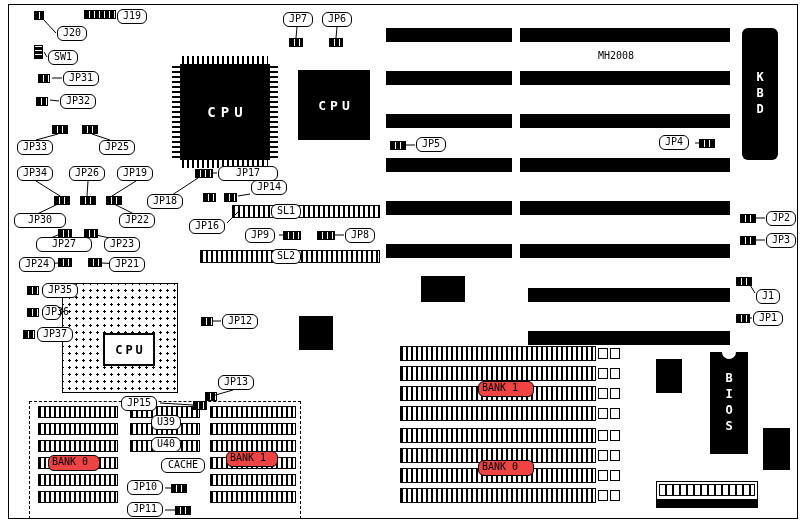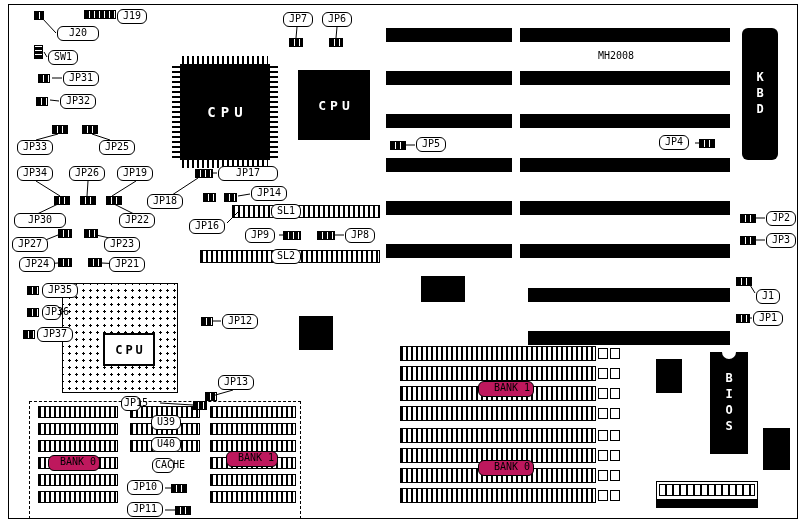--- a/index.html
+++ b/index.html
@@ -1,22 +1,22 @@
 <!DOCTYPE html>
 <html><head>
 <meta charset="utf-8">
 <style>
   html,body{margin:0;padding:0;background:#fff;}
   .board{position:relative;width:807px;height:527px;background:#fff;font-family:"DejaVu Sans Mono",monospace;}
   .board *{box-sizing:border-box;}
   .outline{position:absolute;left:8px;top:4px;width:790px;height:515px;border:1px solid #000;z-index:0;}
   .lbl{position:absolute;height:15px;line-height:13px;border:1px solid #000;border-radius:6px;background:#fff;
        text-align:center;font:10px "DejaVu Sans Mono",monospace;padding:0 2px;z-index:6;white-space:nowrap;}
-  .blbl{position:absolute;height:16px;line-height:14px;border:1px solid #000;border-radius:6px;background:#be185d;
-       text-align:right;font:10px "DejaVu Sans Mono",monospace;padding:0 3px;z-index:6;white-space:nowrap;}
+  .blbl{position:absolute;height:16px;line-height:14px;border:1px solid #000;border-radius:6px;background:#ef4444;
+       text-align:left;font:10px "DejaVu Sans Mono",monospace;padding:0 3px;z-index:6;white-space:nowrap;}
   .txt{position:absolute;font:10px "DejaVu Sans Mono",monospace;z-index:5;}
   .jmp{position:absolute;height:9px;border:1px solid #000;background:repeating-linear-gradient(90deg,#000 0 4px,#fff 4px 5px);z-index:3;}
   .jmpv{position:absolute;width:9px;border:1px solid #000;background:repeating-linear-gradient(0deg,#000 0 3px,#fff 3px 4px);z-index:3;}
   .slot{position:absolute;height:14px;background:#000;z-index:2;}
   .sock{position:absolute;border:1px solid #000;background:repeating-linear-gradient(90deg,#000 0 2px,#fff 2px 5px);z-index:2;}
   .sock.caps::after{content:"";position:absolute;right:-13px;top:1px;width:8px;height:9px;border:1px solid #000;background:#fff;}
   .sock.caps::before{content:"";position:absolute;right:-25px;top:1px;width:8px;height:9px;border:1px solid #000;background:#fff;}
   .chip{position:absolute;background:#000;z-index:2;}
   .chip-lbl{display:flex;align-items:center;justify-content:center;color:#fff;
             font:bold 13px "DejaVu Sans Mono",monospace;letter-spacing:4px;text-indent:4px;}
@@ -201,60 +201,60 @@
   <div class="jmp" style="left:27px;top:286px;width:12px"></div>
   <div class="jmp" style="left:27px;top:308px;width:12px"></div>
   <div class="jmp" style="left:23px;top:330px;width:12px"></div>
   <div class="jmp" style="left:201px;top:317px;width:12px"></div>
   <div class="jmp" style="left:205px;top:392px;width:12px"></div>
   <div class="jmp" style="left:193px;top:401px;width:14px"></div>
   <div class="jmp" style="left:171px;top:484px;width:16px"></div>
   <div class="jmp" style="left:175px;top:506px;width:16px"></div>
 
   <div class="lbl" style="left:117px;top:9px;width:30px">J19</div>
-  <div class="lbl" style="left:57px;top:26px;width:42px">J20</div>
+  <div class="lbl" style="left:57px;top:26px;width:30px">J20</div>
   <div class="lbl" style="left:48px;top:50px;width:30px">SW1</div>
   <div class="lbl" style="left:63px;top:71px;width:36px">JP31</div>
   <div class="lbl" style="left:60px;top:94px;width:36px">JP32</div>
   <div class="lbl" style="left:17px;top:140px;width:36px">JP33</div>
   <div class="lbl" style="left:99px;top:140px;width:36px">JP25</div>
   <div class="lbl" style="left:17px;top:166px;width:36px">JP34</div>
   <div class="lbl" style="left:69px;top:166px;width:36px">JP26</div>
   <div class="lbl" style="left:117px;top:166px;width:36px">JP19</div>
   <div class="lbl" style="left:218px;top:166px;width:60px">JP17</div>
   <div class="lbl" style="left:147px;top:194px;width:36px">JP18</div>
-  <div class="lbl" style="left:251px;top:186px;width:36px">JP14</div>
+  <div class="lbl" style="left:251px;top:180px;width:36px">JP14</div>
   <div class="lbl" style="left:14px;top:213px;width:52px">JP30</div>
   <div class="lbl" style="left:119px;top:213px;width:36px">JP22</div>
   <div class="lbl" style="left:189px;top:219px;width:36px">JP16</div>
   <div class="lbl" style="left:271px;top:204px;width:30px">SL1</div>
-  <div class="lbl" style="left:12px;top:237px;width:36px">JP27</div>
+  <div class="lbl" style="left:36px;top:237px;width:56px">JP27</div>
   <div class="lbl" style="left:104px;top:237px;width:36px">JP23</div>
   <div class="lbl" style="left:245px;top:228px;width:30px">JP9</div>
   <div class="lbl" style="left:345px;top:228px;width:30px">JP8</div>
   <div class="lbl" style="left:19px;top:257px;width:36px">JP24</div>
   <div class="lbl" style="left:109px;top:257px;width:36px">JP21</div>
   <div class="lbl" style="left:271px;top:249px;width:30px">SL2</div>
   <div class="lbl" style="left:416px;top:137px;width:30px">JP5</div>
   <div class="lbl" style="left:659px;top:135px;width:30px">JP4</div>
   <div class="lbl" style="left:283px;top:12px;width:30px">JP7</div>
   <div class="lbl" style="left:322px;top:12px;width:30px">JP6</div>
   <div class="lbl" style="left:766px;top:211px;width:30px">JP2</div>
   <div class="lbl" style="left:766px;top:233px;width:30px">JP3</div>
   <div class="lbl" style="left:756px;top:289px;width:24px">J1</div>
   <div class="lbl" style="left:753px;top:311px;width:30px">JP1</div>
   <div class="lbl" style="left:42px;top:283px;width:36px">JP35</div>
   <div class="lbl" style="left:42px;top:305px;width:19px">JP36</div>
   <div class="lbl" style="left:37px;top:327px;width:36px">JP37</div>
   <div class="lbl" style="left:222px;top:314px;width:36px">JP12</div>
   <div class="lbl" style="left:218px;top:375px;width:36px">JP13</div>
-  <div class="lbl" style="left:121px;top:396px;width:20px">JP15</div>
+  <div class="lbl" style="left:121px;top:396px;width:36px">JP15</div>
   <div class="lbl" style="left:151px;top:415px;width:30px">U39</div>
   <div class="lbl" style="left:151px;top:437px;width:30px">U40</div>
-  <div class="lbl" style="left:152px;top:458px;width:22px">CACHE</div>
+  <div class="lbl" style="left:161px;top:458px;width:44px">CACHE</div>
   <div class="lbl" style="left:127px;top:480px;width:36px">JP10</div>
   <div class="lbl" style="left:127px;top:502px;width:36px">JP11</div>
 
   <div class="blbl" style="left:48px;top:455px;width:52px">BANK 0</div>
   <div class="blbl" style="left:226px;top:451px;width:52px">BANK 1</div>
   <div class="blbl" style="left:478px;top:381px;width:56px">BANK 1</div>
   <div class="blbl" style="left:478px;top:460px;width:56px">BANK 0</div>
 </div>
 
 </body></html>

